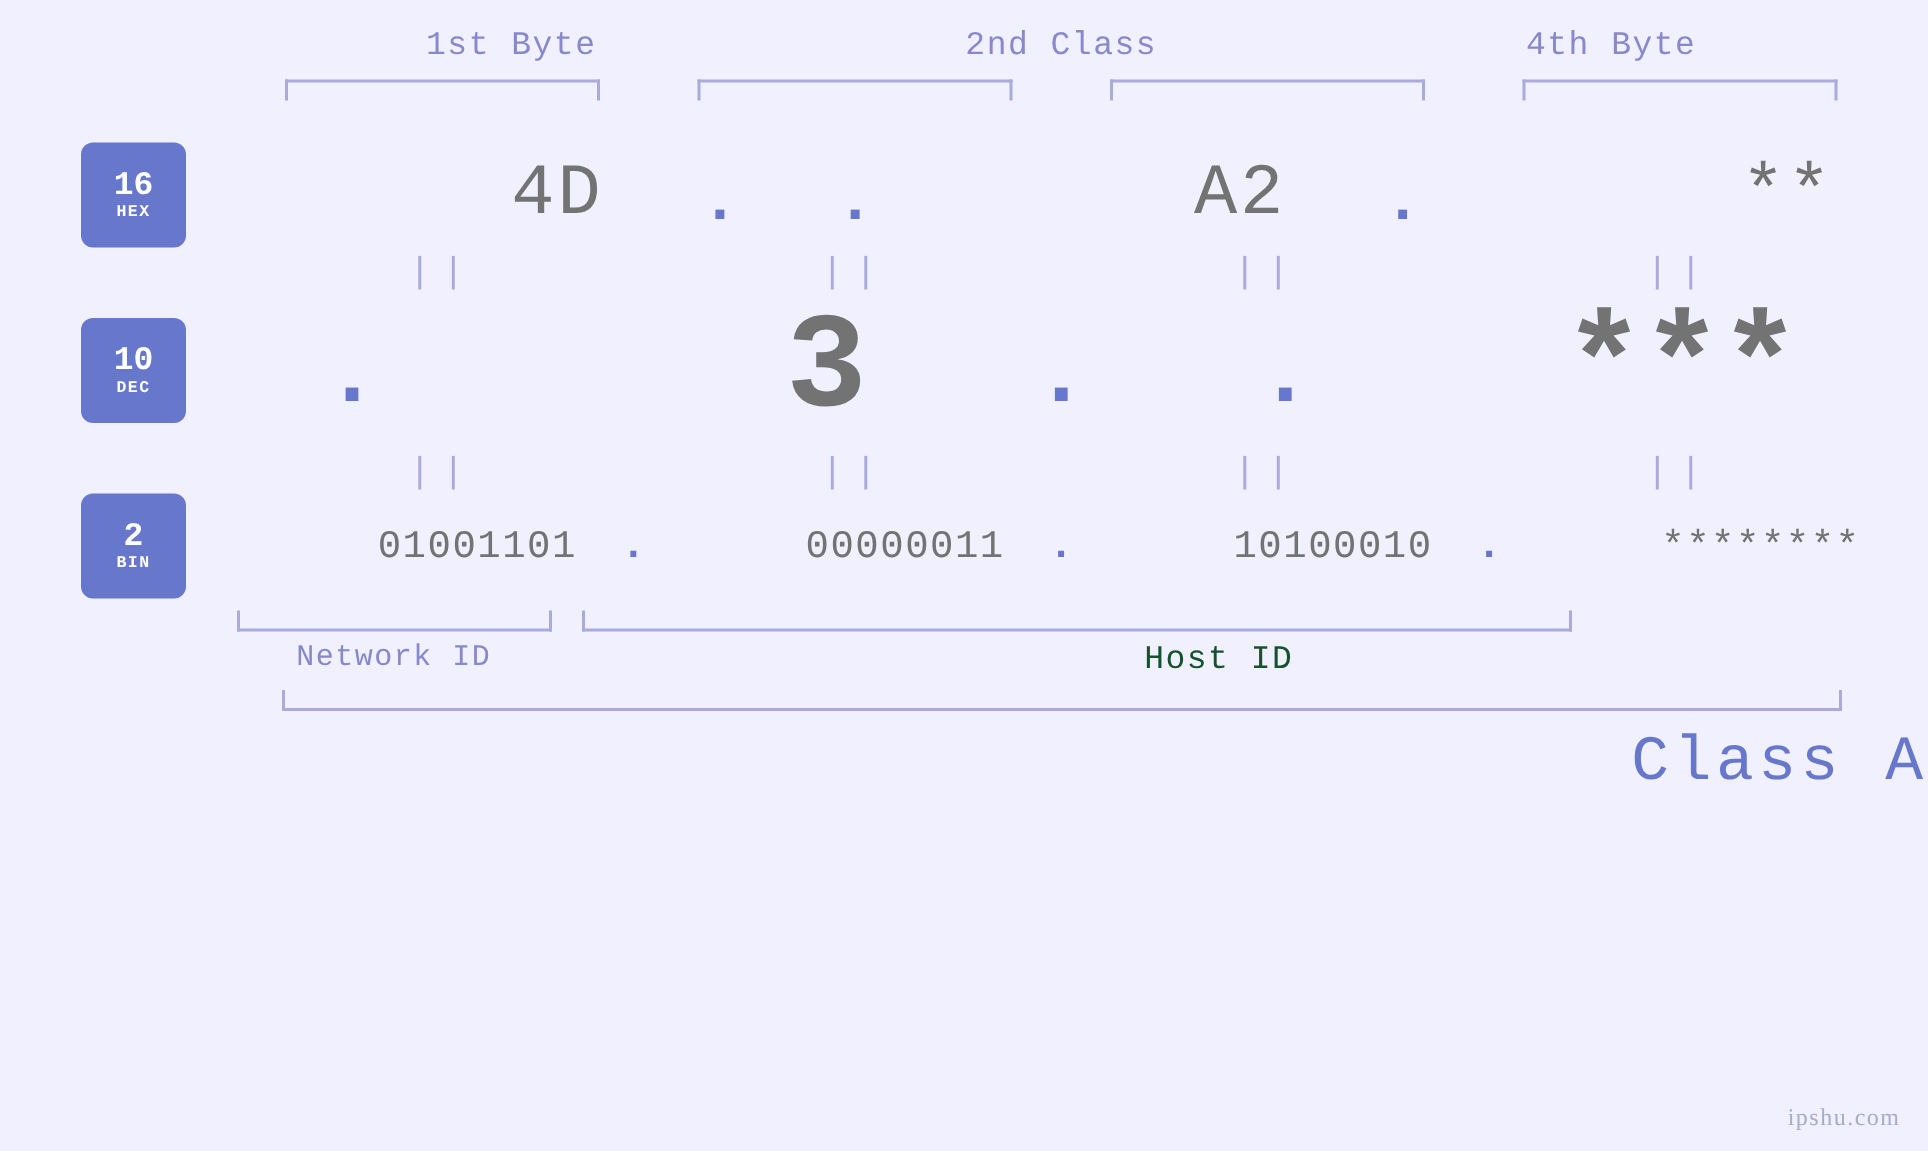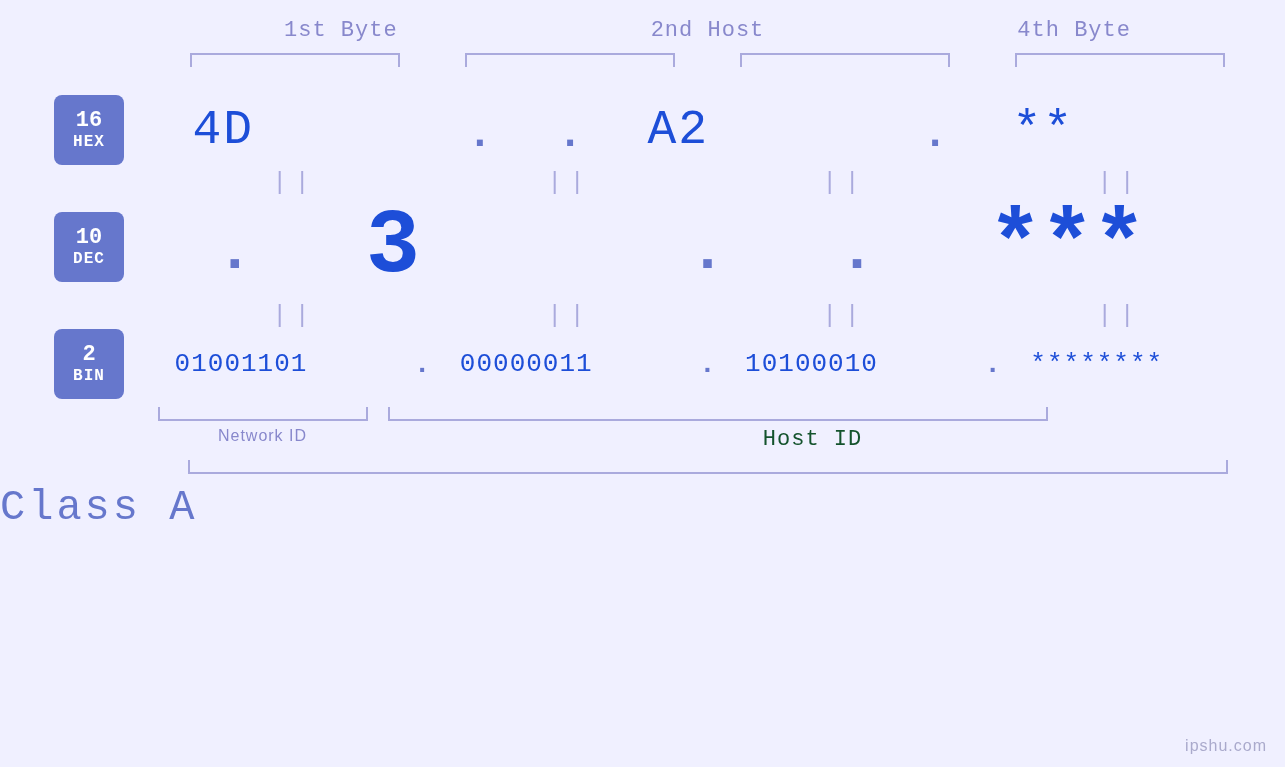--- a/index.html
+++ b/index.html
@@ -87,36 +87,36 @@
       justify-content: center;
     }
 
     .badge-num {
       font-size: 22px;
       font-weight: bold;
       line-height: 1.1;
     }
 
     .badge-label {
-      font-size: 16px;
+      font-size: 11px;
       font-weight: bold;
       letter-spacing: 1px;
     }
 
     .bytes-row {
       display: flex;
       flex: 1;
       align-items: center;
       justify-content: space-around;
       padding: 0 30px;
     }
 
     .byte-value {
-      color: #1d4ed8;
-      text-align: left;
+      color: #737373;
+      text-align: right;
       width: 210px;
     }
 
     .dot-separator {
       color: #6677cc;
       font-size: 42px;
       font-weight: bold;
       margin-bottom: -10px;
     }
 
@@ -140,21 +140,21 @@
       font-family: Liberation Mono, monospace;
     }
 
     
     .watermark {
       position: absolute;
       bottom: 12px;
       right: 18px;
       color: #aaaacc;
       font-size: 16px;
-      font-family: Liberation Sans, sans-serif;
+      font-family: Liberation Serif, serif;
       letter-spacing: 1px;
     }
 
     .hex-section {
       margin-top: 8px;
       margin-bottom: 4px;
     }
 
     .dec-section {
       margin-bottom: 4px;
@@ -180,21 +180,21 @@
       letter-spacing: 8px;
     }
   </style>
 </head>
 <body>
 
 <div class="container">
 
   <div class="headers-row">
     <div class="col-header">1st Byte</div>
-    <div class="col-header">2nd Host</div>
+    <div class="col-header">2nd Class</div>
     <div class="col-header">4th Byte</div>
   </div>
 
   <div class="bracket-row">
     <div class="bracket"></div>
     <div class="bracket"></div>
     <div class="bracket"></div>
     <div class="bracket"></div>
   </div>
 
@@ -263,24 +263,24 @@
     </div>
   </div>
 
   <div style="display:flex;width:1100px;margin-left:130px;margin-top:8px;">
     <div style="width:210px;height:14px;border:2px solid #aaaadd;border-top:none;"></div>
     <div style="width:20px;"></div>
     <div style="width:660px;height:14px;border:2px solid #aaaadd;border-top:none;"></div>
   </div>
 
   <div style="display:flex;width:1100px;margin-left:130px;margin-top:6px;">
-    <div style="width:210px;text-align:center;color:#8888cc;font-size:16px;font-family:Liberation Sans, sans-serif;letter-spacing:1px;">Network ID</div>
+    <div style="width:210px;text-align:center;color:#8888cc;font-size:20px;font-family:Liberation Mono, monospace;letter-spacing:1px;">Network ID</div>
     <div style="flex:1;text-align:center;color:#14532d;font-size:22px;font-family:'Courier New',Courier,monospace;letter-spacing:1px;">Host ID</div>
   </div>
 
   <div style="width:1040px;margin-left:130px;height:14px;border:2px solid #aaaadd;border-top:none;margin-top:8px;"></div>
 
-  <div style="width:1285px;text-align:left;margin-top:10px;">
+  <div style="width:1285px;text-align:right;margin-top:10px;">
     <span style="color:#6677cc;font-size:42px;font-family:'Courier New',Courier,monospace;letter-spacing:3px;">Class A</span>
   </div>
 
   <div class="watermark">ipshu.com</div>
 </div>
 
 </body></html>

